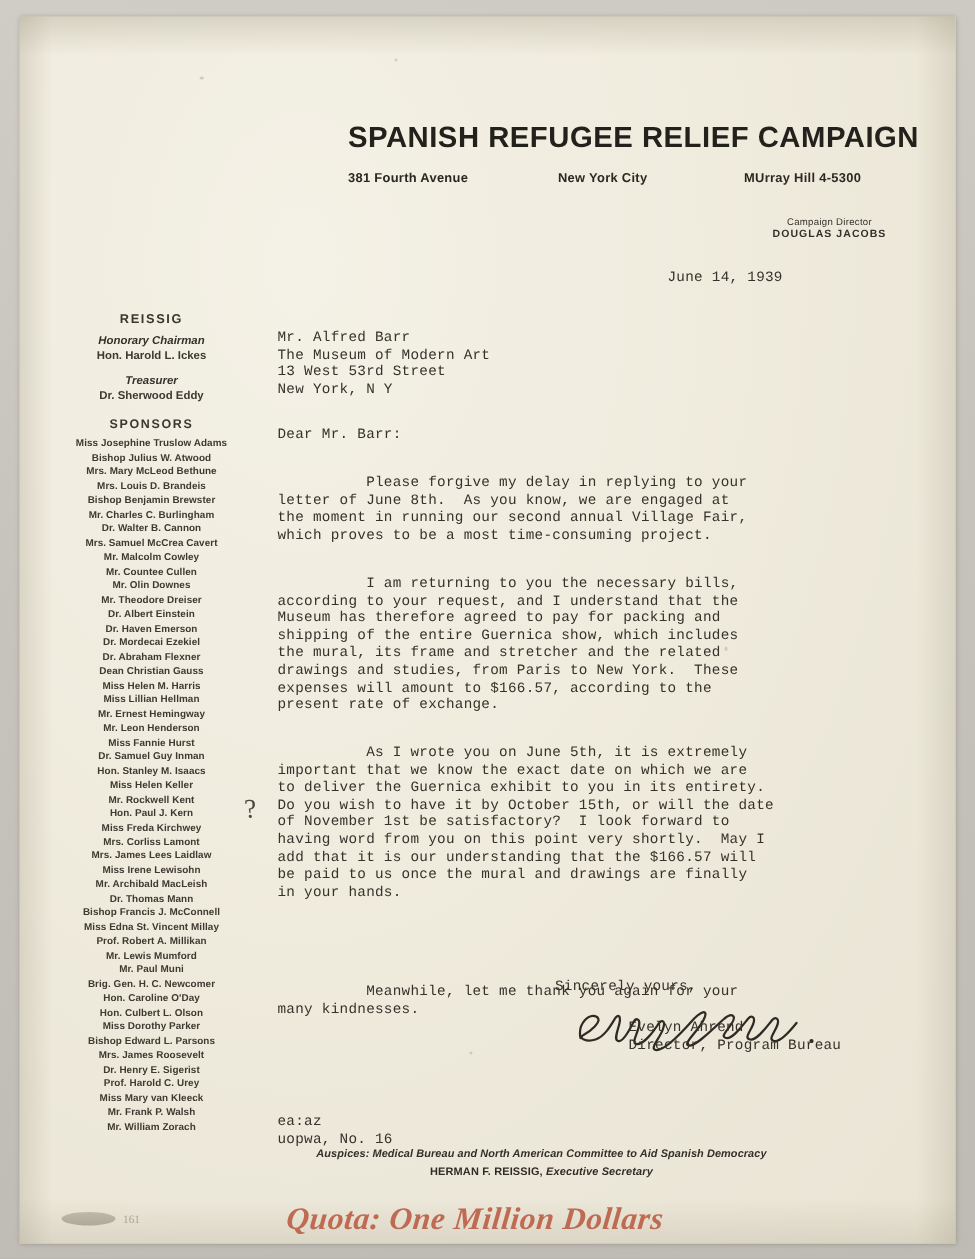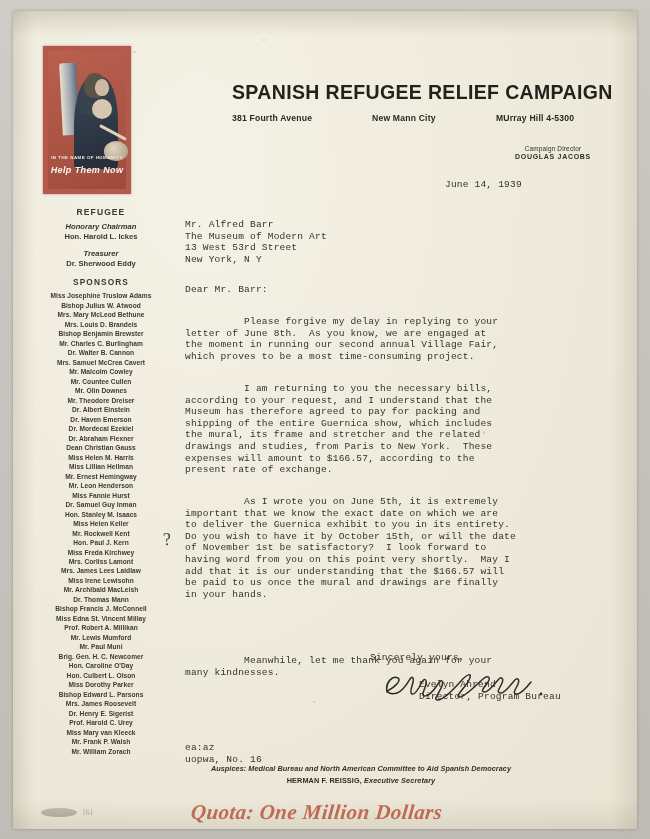--- a/index.html
+++ b/index.html
@@ -362,37 +362,23 @@
     <div class="edge-shade edge-top"></div>
     <div class="edge-shade edge-left"></div>
     <div class="edge-shade edge-right"></div>
     <div class="edge-shade edge-bottom"></div>
 
     <div class="speck" style="left:120px;top:40px;width:3px;height:2px;"></div>
     <div class="speck" style="left:250px;top:28px;width:2px;height:2px;"></div>
     <div class="speck" style="left:470px;top:420px;width:2px;height:3px;"></div>
     <div class="speck" style="left:300px;top:690px;width:2px;height:2px;"></div>
 
-    <div id="poster">
-      <div class="pframe">
-        <div class="fig-column"></div>
-        <div class="fig-body"></div>
-        <div class="fig-head"></div>
-        <div class="fig-face"></div>
-        <div class="fig-arm"></div>
-        <div class="fig-baby"></div>
-        <div class="fig-stick"></div>
-        <div class="fig-bundle"></div>
-        <div class="poster-cap1">IN THE NAME OF HUMANITY</div>
-        <div class="poster-cap2">Help Them Now</div>
-      </div>
-    </div>
 
     <div id="sidebar">
-      <div class="side-head">REFUGEE</div>
+      <div class="side-head">REISSIG</div>
 
       <div class="off-group">
         <div class="off-title">Honorary Chairman</div>
         <div class="off-name" style="white-space:pre-line">Hon. Harold L. Ickes</div>
       </div>
       <div class="off-group">
         <div class="off-title">Treasurer</div>
         <div class="off-name" style="white-space:pre-line">Dr. Sherwood Eddy</div>
       </div>
 
@@ -447,21 +433,21 @@
           <div>Miss Mary van Kleeck</div>
           <div>Mr. Frank P. Walsh</div>
           <div>Mr. William Zorach</div>
         </div>
     </div>
 
     <div id="letterhead">
       <div class="lh-title">SPANISH REFUGEE RELIEF CAMPAIGN</div>
       <div class="lh-sub">
         <div class="c1">381 Fourth Avenue</div>
-        <div class="c2">New Mann City</div>
+        <div class="c2">New York City</div>
         <div class="c3">MUrray Hill 4-5300</div>
       </div>
     </div>
 
     <div id="campaign-director">
       <div class="cd-role">Campaign Director</div>
       <div class="cd-name">DOUGLAS JACOBS</div>
     </div>
 
     <div class="typed" id="date">June 14, 1939</div>

